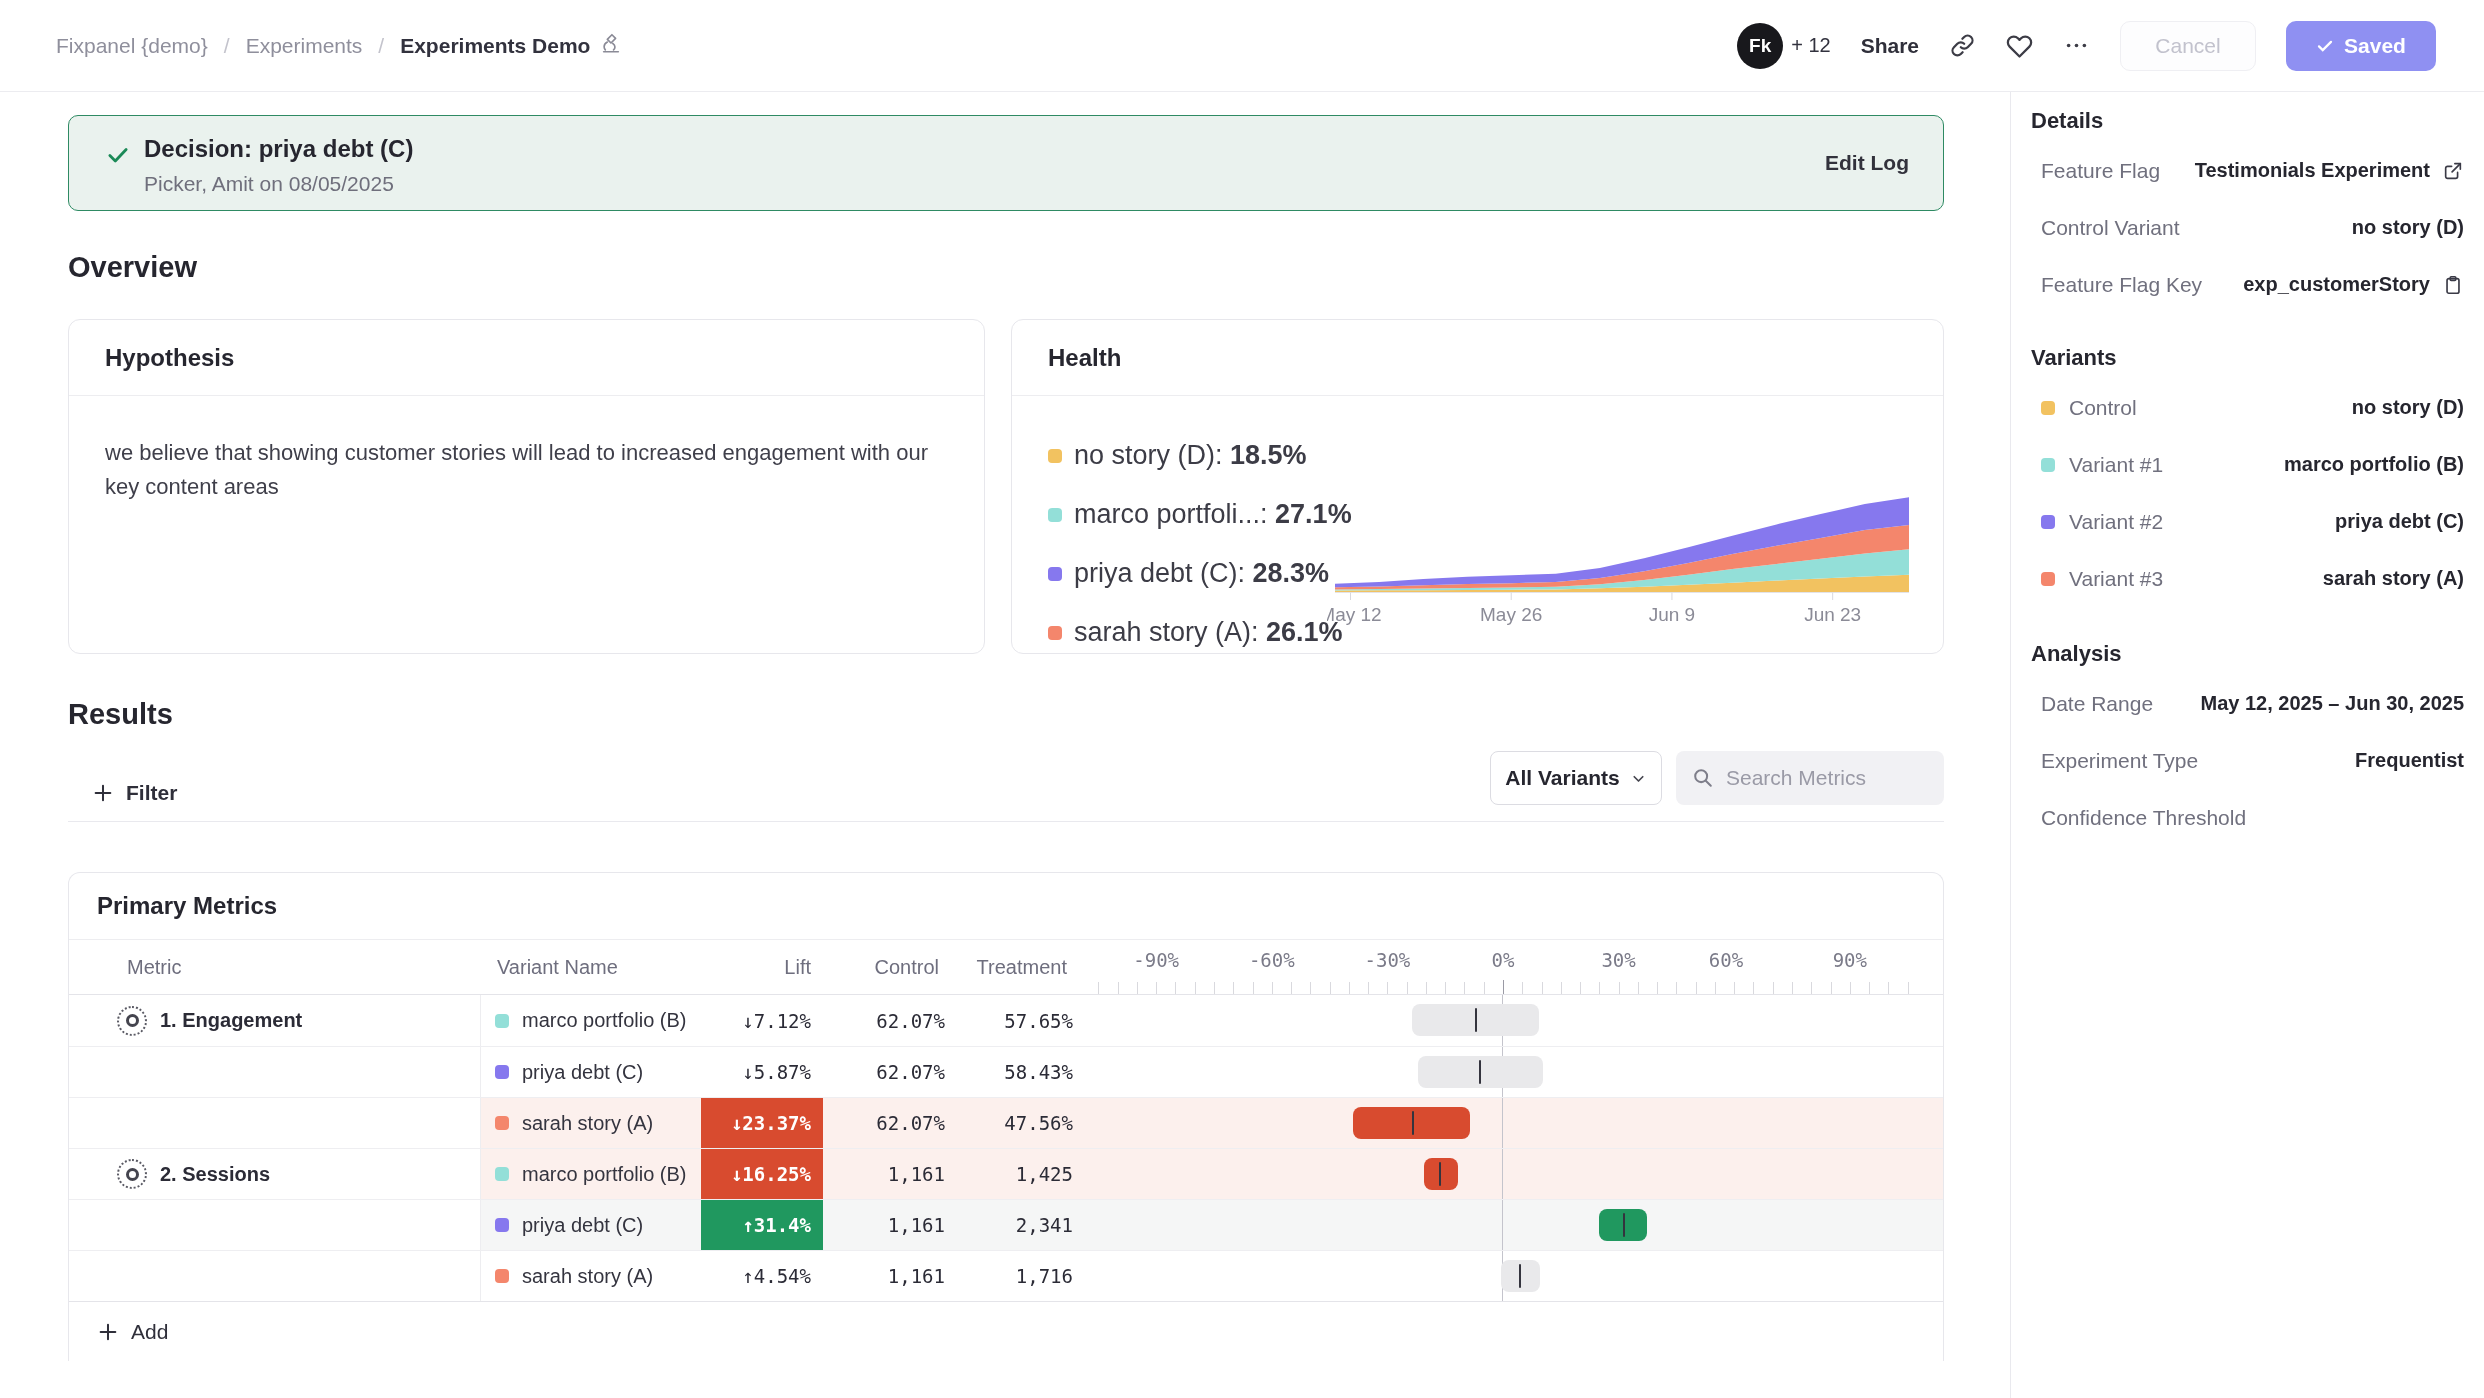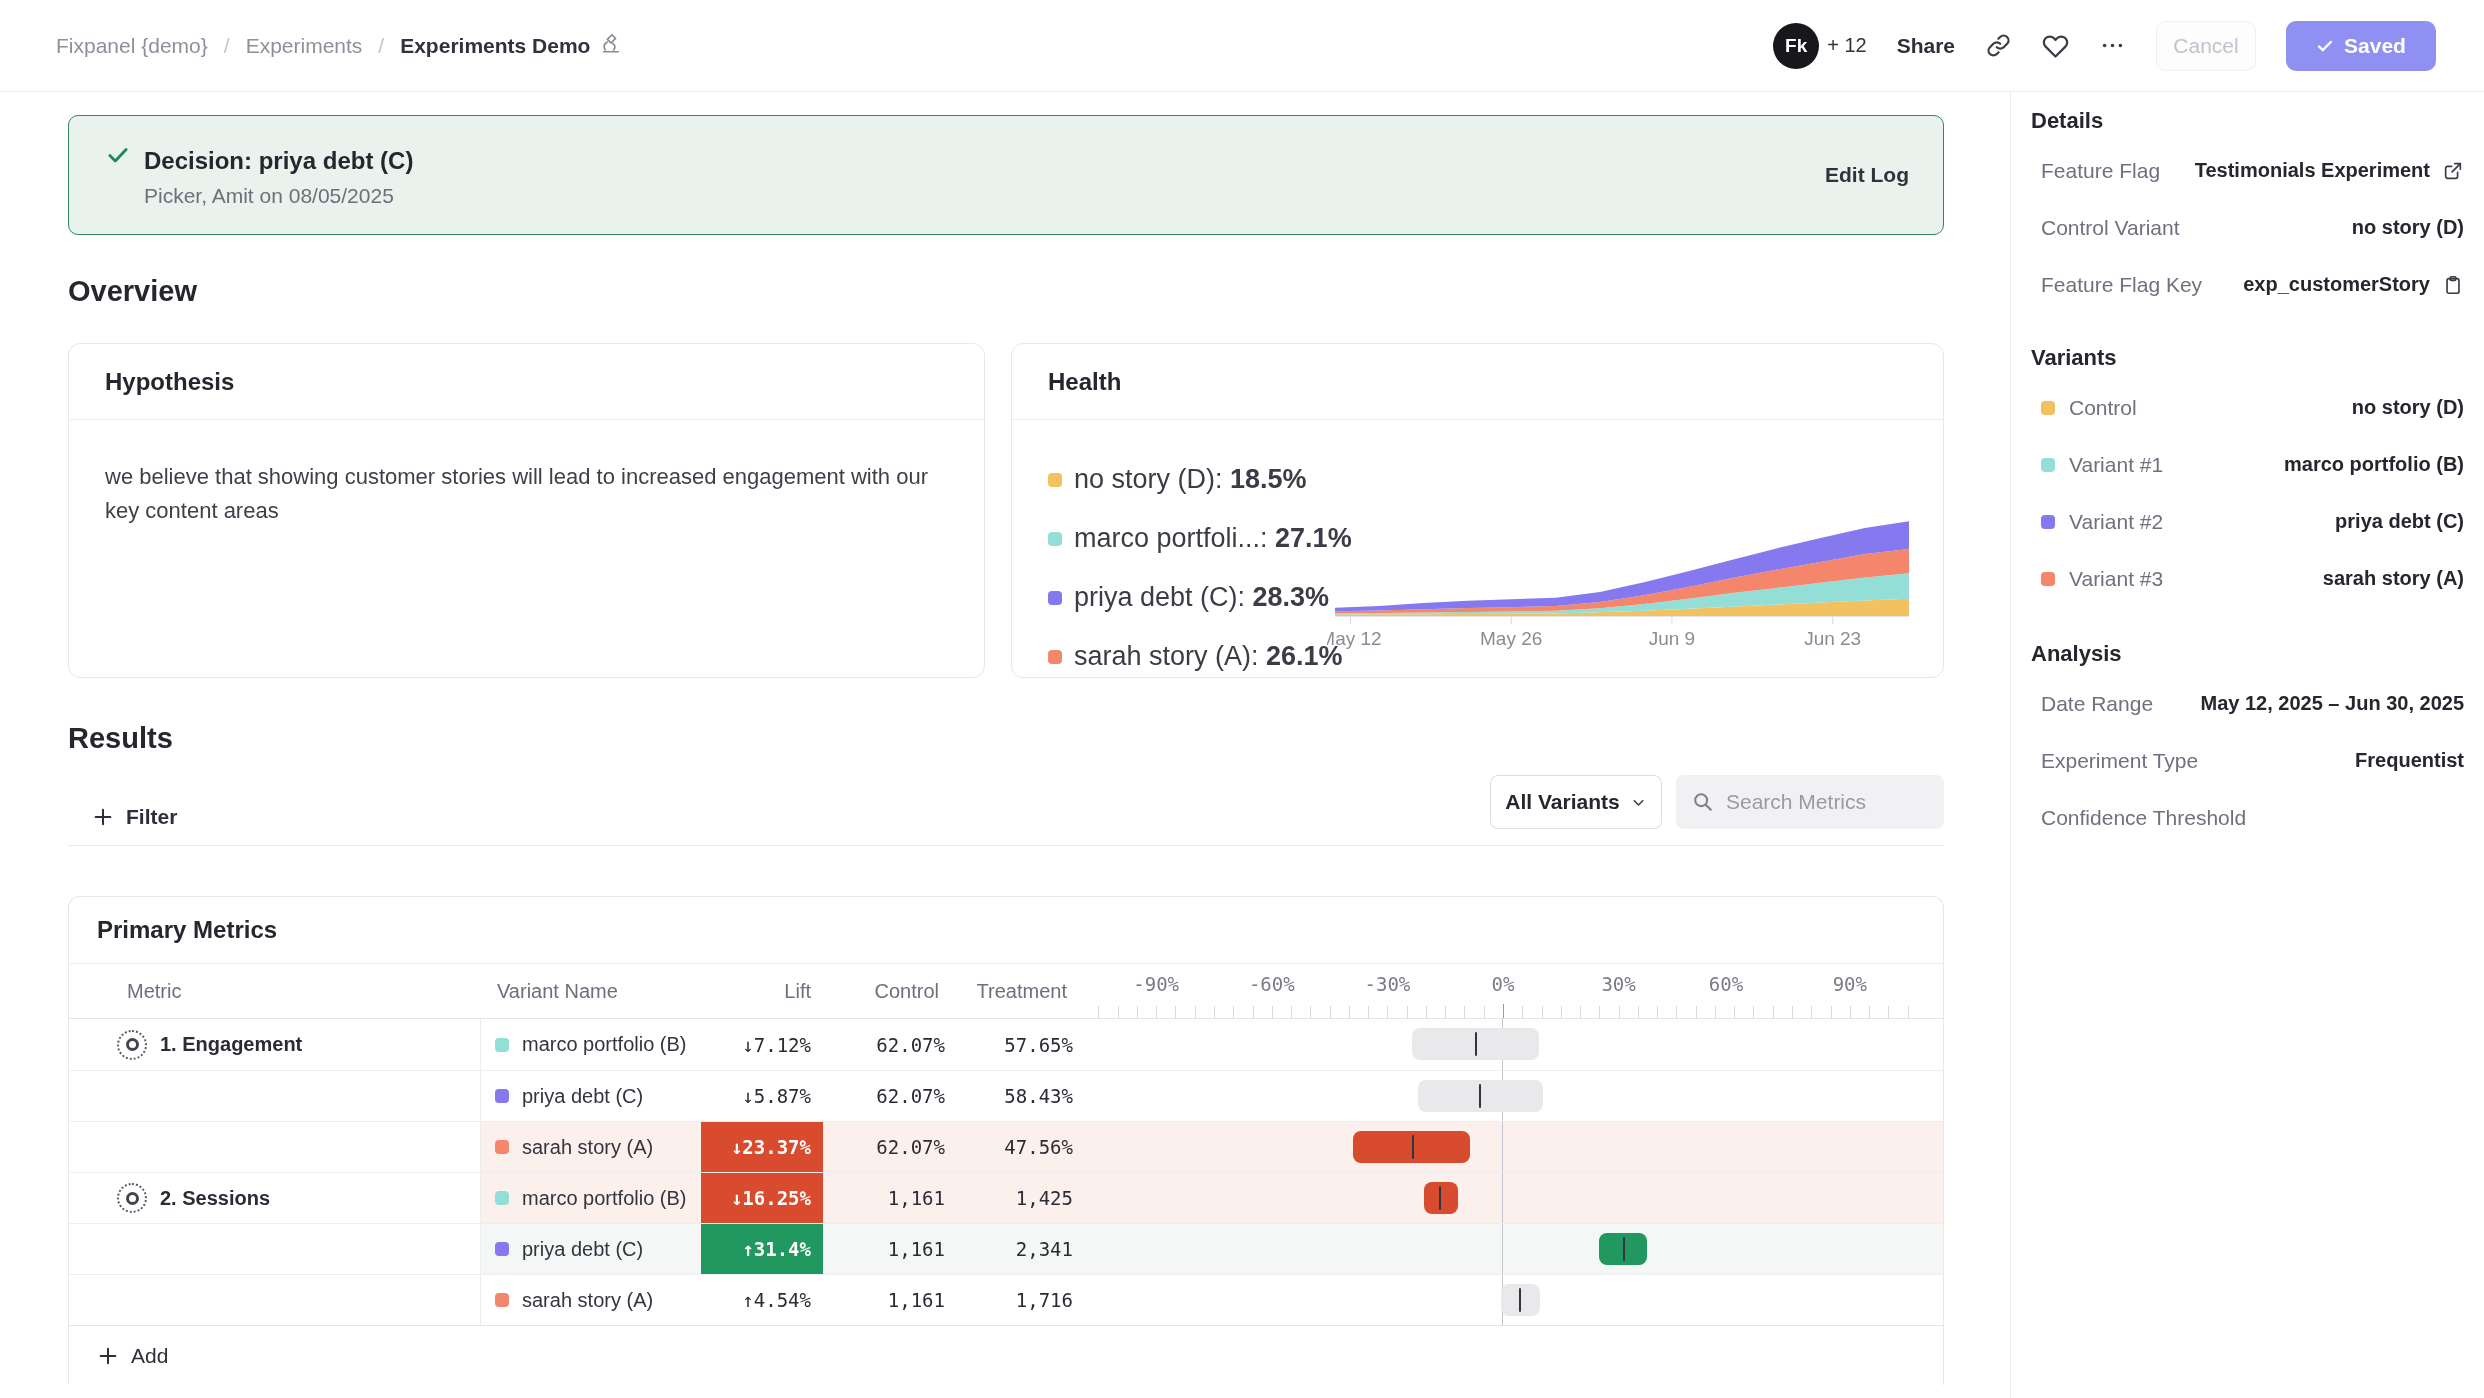--- a/index.html
+++ b/index.html
@@ -17,31 +17,31 @@
   .hdr-right { margin-left:auto; display:flex; align-items:center; gap:30px; }
   .avatar-wrap { display:flex; align-items:center; gap:8px; }
   .avatar { width:46px; height:46px; border-radius:50%; background:#18181c; color:#fff;
     display:flex; align-items:center; justify-content:center; font-weight:700; font-size:19px; }
   .collab { font-size:20px; color:#32323e; }
   .share { font-size:21px; font-weight:600; color:#2f2f3a; cursor:pointer; }
   .hicon { width:27px; height:27px; color:#3c3c46; cursor:pointer; }
   .hicon svg { width:100%; height:100%; stroke:#3c3c46; fill:none; stroke-width:2; stroke-linecap:round; stroke-linejoin:round; }
   .btn { border-radius:10px; height:50px; display:flex; align-items:center; justify-content:center;
     font-size:21px; cursor:pointer; }
-  .btn-cancel { width:100px; background:#fdfdfe; border:1px solid #efeff3; color:#c2c2cd; }
+  .btn-cancel { width:136px; background:#fdfdfe; border:1px solid #efeff3; color:#c2c2cd; }
   .btn-saved { width:150px; border:none; color:#fff; gap:10px; font-weight:600; }
   .btn-saved svg { width:18px; height:18px; stroke:#fff; fill:none; stroke-width:3; stroke-linecap:round; }
 
   
   .page { position:relative; height:1306px; display:flex; }
   .main { width:2010px; padding:0 66px 0 68px; }
   .side { width:474px; border-left:1px solid #e9e9ee; padding:16px 20px 0 20px; }
 
   
-  .banner { margin-top:23px; height:120px; border:1px solid #2e8a63; background:#eaf2ee;
+  .banner { margin-top:23px; height:96px; border:1px solid #2e8a63; background:#eaf2ee;
     border-radius:10px; display:flex; align-items:center; padding:0 34px 0 36px; }
   .banner-check { width:26px; height:26px; margin-right:13px; align-self:flex-start; margin-top:26px; }
   .banner-check svg { width:100%; height:100%; stroke:#1b8a57; fill:none; stroke-width:2.6; stroke-linecap:round; stroke-linejoin:round; }
   .banner-text { display:flex; flex-direction:column; gap:9px; padding-top:5px; }
   .banner-title { font-size:24px; font-weight:700; color:#26262f; }
   .banner-sub { font-size:21px; color:#6f6f7c; }
   .banner-action { margin-left:auto; font-size:21px; font-weight:600; color:#32323c; cursor:pointer; }
 
   .h2 { font-size:29px; font-weight:700; color:#26262f; }
   .overview-h { margin-top:40px; }

